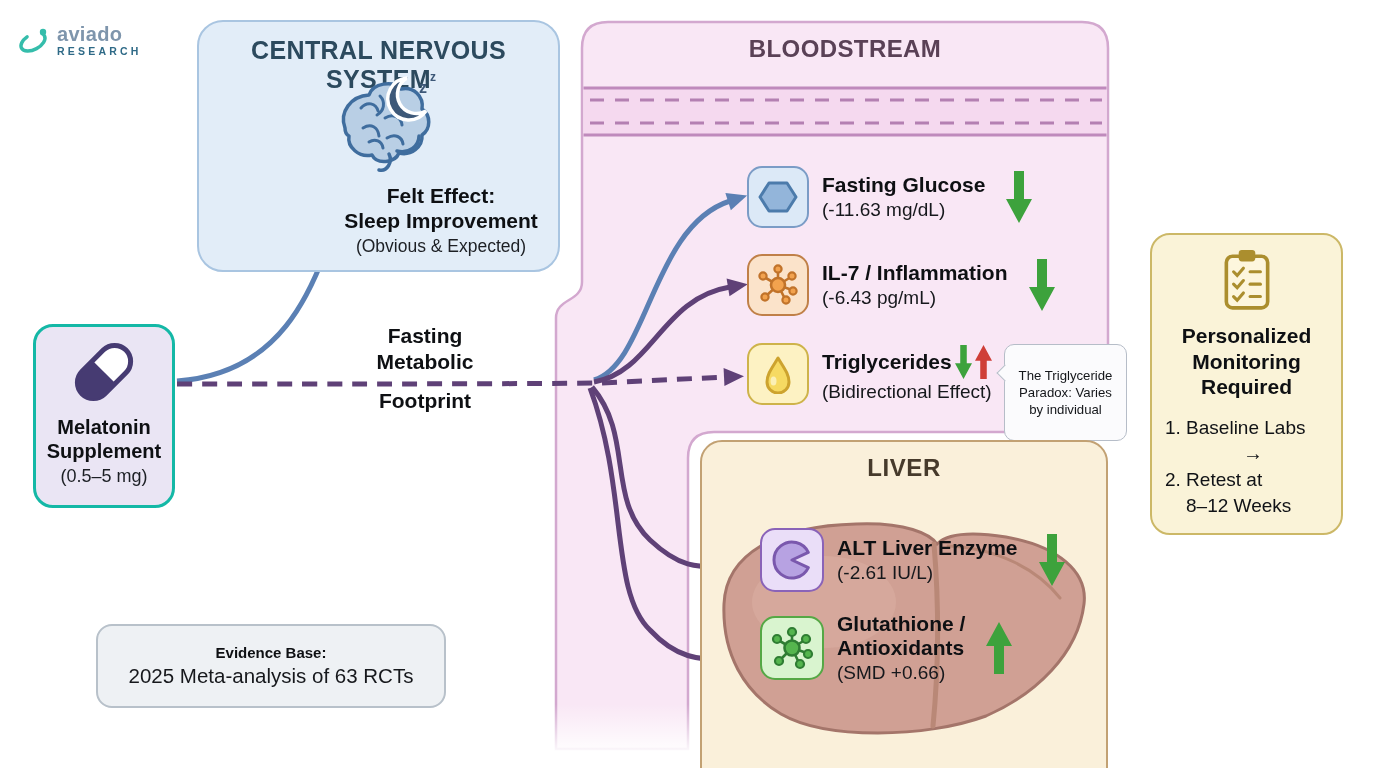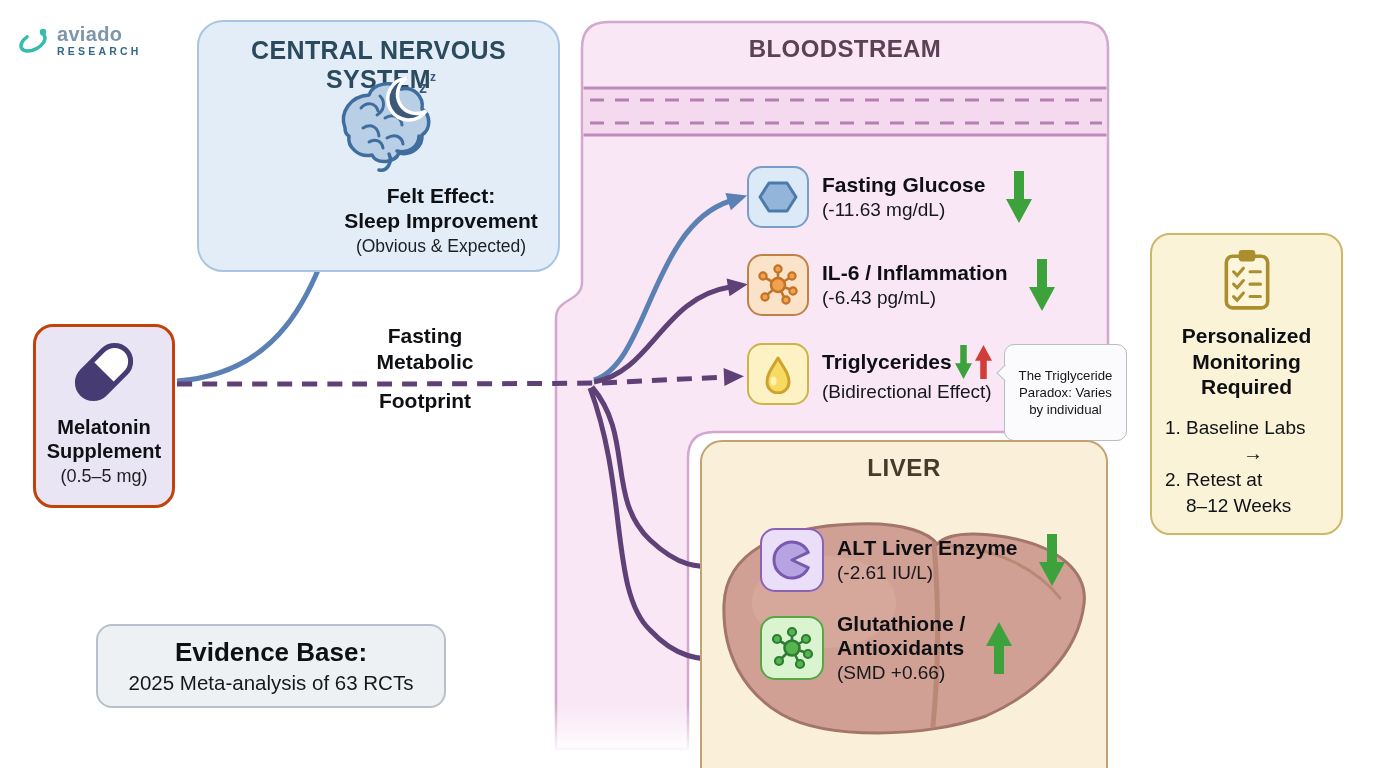--- a/index.html
+++ b/index.html
@@ -17,21 +17,21 @@
   .logo-sub { font-size:10.5px; font-weight:800; color:#2f6a87; letter-spacing:3.2px; margin-top:1px; }
   
   .cns-box { left:197px; top:20px; width:363px; height:252px; background:#e2edf8;
     border:2.5px solid #a9c5e1; border-radius:26px; }
   .cns-title { position:absolute; left:0; right:0; top:14px; text-align:center;
     font-size:25px; font-weight:800; color:#2c4a5e; letter-spacing:.4px; }
   .felt-block { position:absolute; left:128px; top:162px; width:228px; text-align:center; line-height:1.18; }
   .felt-bold { font-size:21px; font-weight:800; color:#0e1013; }
   .felt-note { font-size:17.5px; color:#1c1f24; margin-top:2px; }
   .source-box { left:33px; top:324px; width:142px; height:184px; background:#eae5f4;
-    border:3px solid #c2410c; border-radius:20px; text-align:center; padding-top:6px; }
+    border:3px solid #14b8a6; border-radius:20px; text-align:center; padding-top:6px; }
   .source-line { font-size:20px; font-weight:800; line-height:1.22; color:#0e1013; }
   .source-dose { font-size:18px; color:#1c1f24; margin-top:2px; }
   .pathway-label { left:335px; top:323px; width:180px; text-align:center; }
   .pathway-line { font-size:21px; font-weight:800; line-height:26px; color:#0e1013; }
   .pathway-line3 { margin-top:13px; }
   .bs-title { left:582px; top:35px; width:526px; text-align:center;
     font-size:24px; font-weight:800; color:#5a4156; letter-spacing:.4px; }
   .metric-row { display:flex; align-items:center; gap:13px; }
   .chip { width:62px; height:62px; border-radius:15px; display:flex; align-items:center;
     justify-content:center; flex:0 0 auto; }
@@ -58,21 +58,21 @@
   .monitor-box { left:1150px; top:233px; width:193px; height:302px; background:#faf3d8;
     border:2px solid #ccb867; border-radius:20px; text-align:center; padding-top:12px; }
   .monitor-title { font-size:21px; font-weight:800; line-height:1.22; color:#0e1013; margin-top:8px; }
   .monitor-steps { text-align:left; padding-left:13px; margin-top:15px; font-size:19px;
     line-height:1.34; color:#101216; }
   .monitor-flow { text-align:center; font-size:20px; }
   .monitor-indent { padding-left:21px; }
   .evidence-box { left:96px; top:624px; width:350px; height:84px; background:#eef1f4;
     border:2px solid #b8c1ca; border-radius:16px; display:flex; flex-direction:column;
     justify-content:center; text-align:center; }
-  .evidence-label { font-size:26px; font-weight:800; color:#0e1013; }
+  .evidence-label { font-size:15px; font-weight:800; color:#0e1013; }
   .evidence-detail { font-size:20.5px; color:#16181c; margin-top:3px; }
 </style>
 </head>
 <body>
 
 <div id="canvas">
 
   <svg id="bg-layer" width="1376" height="768" viewBox="0 0 1376 768">
     <defs>
       <marker id="mBlue" markerUnits="userSpaceOnUse" markerWidth="24" markerHeight="22" refX="4" refY="11" orient="auto">
@@ -187,21 +187,21 @@
           <circle cx="21" cy="5" r="3.6"></circle>
             <circle cx="35" cy="12" r="3.6"></circle>
             <circle cx="36" cy="27" r="3.6"></circle>
           <circle cx="29" cy="36" r="3.6"></circle>
             <circle cx="8" cy="33" r="3.6"></circle>
             <circle cx="6" cy="12" r="3.6"></circle>
         </g>
       </svg>
     </div>
     <div class="metric-text">
-      <div class="metric-name">IL-6 / Inflammation</div>
+      <div class="metric-name">IL-7 / Inflammation</div>
       <div class="metric-value">(-6.43 pg/mL)</div>
     </div>
     <svg class="big-arrow" width="26" height="54" viewBox="0 0 26 52">
       <path d="M8,0 H18 V28 H26 L13,52 L0,28 H8 Z" fill="#3da23c"></path>
     </svg>
   </div>
 
   <div class="panel metric-row" style="left:747px; top:343px;">
     <div class="chip chip-trig">
       <svg width="36" height="40" viewBox="0 0 36 40">

